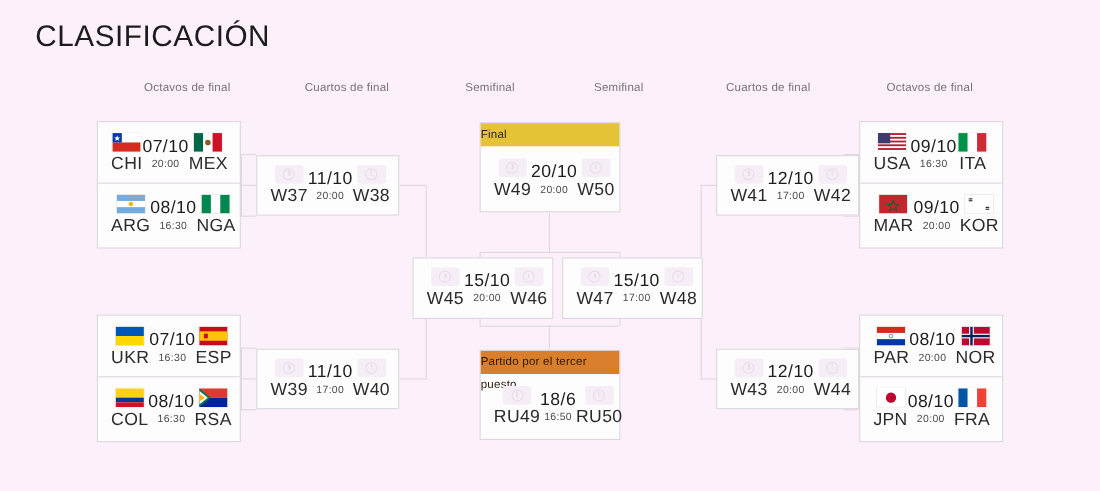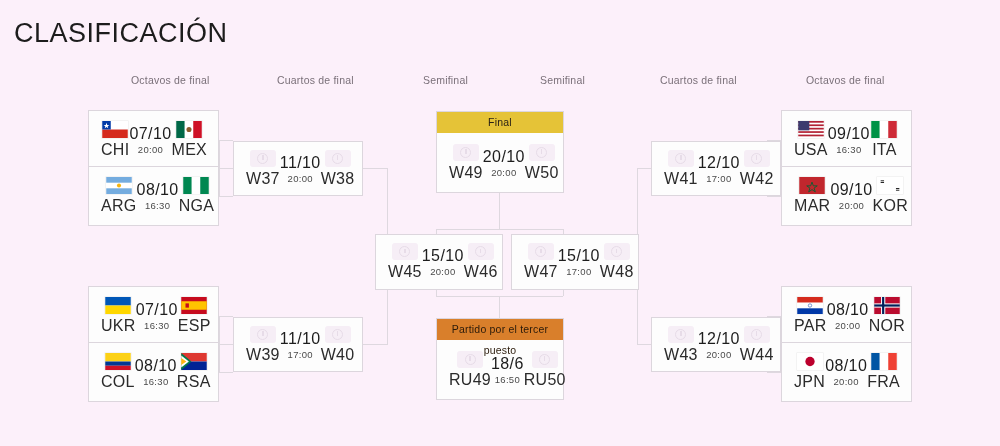--- a/index.html
+++ b/index.html
@@ -5,21 +5,21 @@
   html,body{margin:0;padding:0;}
   body{
     width:1000px;height:446px;
     background:#fcf0fa;
     font-family:"Liberation Sans","DejaVu Sans",sans-serif;
     color:#222;
     overflow:hidden;
     position:relative;
   }
   #page-title{
-    position:absolute;left:14px;top:18px;
+    position:absolute;left:32px;top:18px;
     font-size:27px;letter-spacing:.5px;font-weight:400;color:#1c1c1c;
   }
   .round-label{
     position:absolute;top:74px;
     font-size:10.5px;color:#7a7079;letter-spacing:.2px;
     white-space:nowrap;
   }
   
   .match{
     position:absolute;
@@ -63,21 +63,21 @@
     border:1.2px solid #e7dce8;
     display:block;position:relative;
   }
   .ph span::after{
     content:"";position:absolute;left:50%;top:1.5px;
     width:1.2px;height:4.5px;margin-left:-.6px;
     background:#e7dce8;
   }
   
   .hdr{
-    height:21px;line-height:21px;text-align:center;
+    height:21px;line-height:21px;text-align:left;
     font-size:10.5px;color:#2a2216;letter-spacing:.2px;
   }
   .hdr.gold{background:#e5c337;}
   .hdr.orange{background:#d97f2b;color:#2a1a0a;}
   .with-hdr{background:#fdfdfd;border:1px solid #dcd6dd;}
   .with-hdr .match-body{height:calc(100% - 21px);}
   
   .ln{position:absolute;background:#ded8df;z-index:1;}
   .lnh{height:1px;}
   .lnv{width:1px;}

